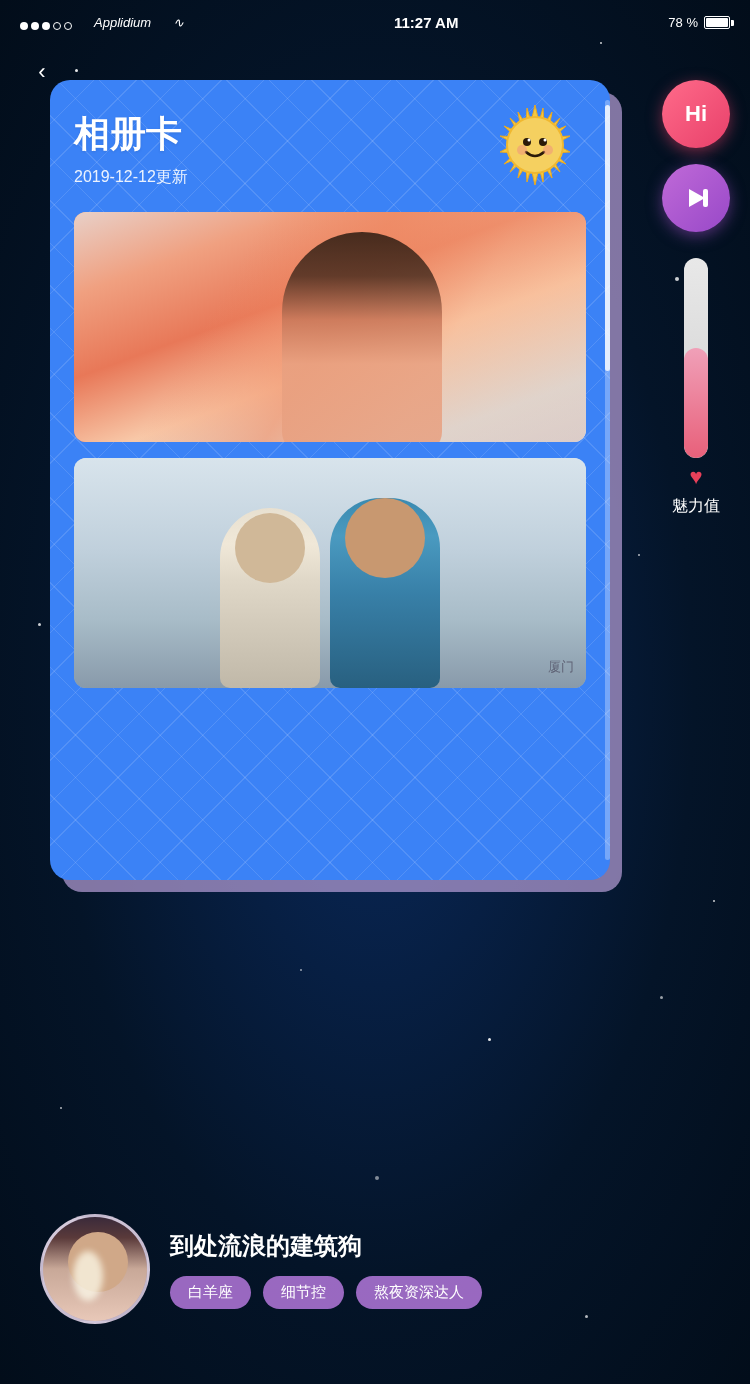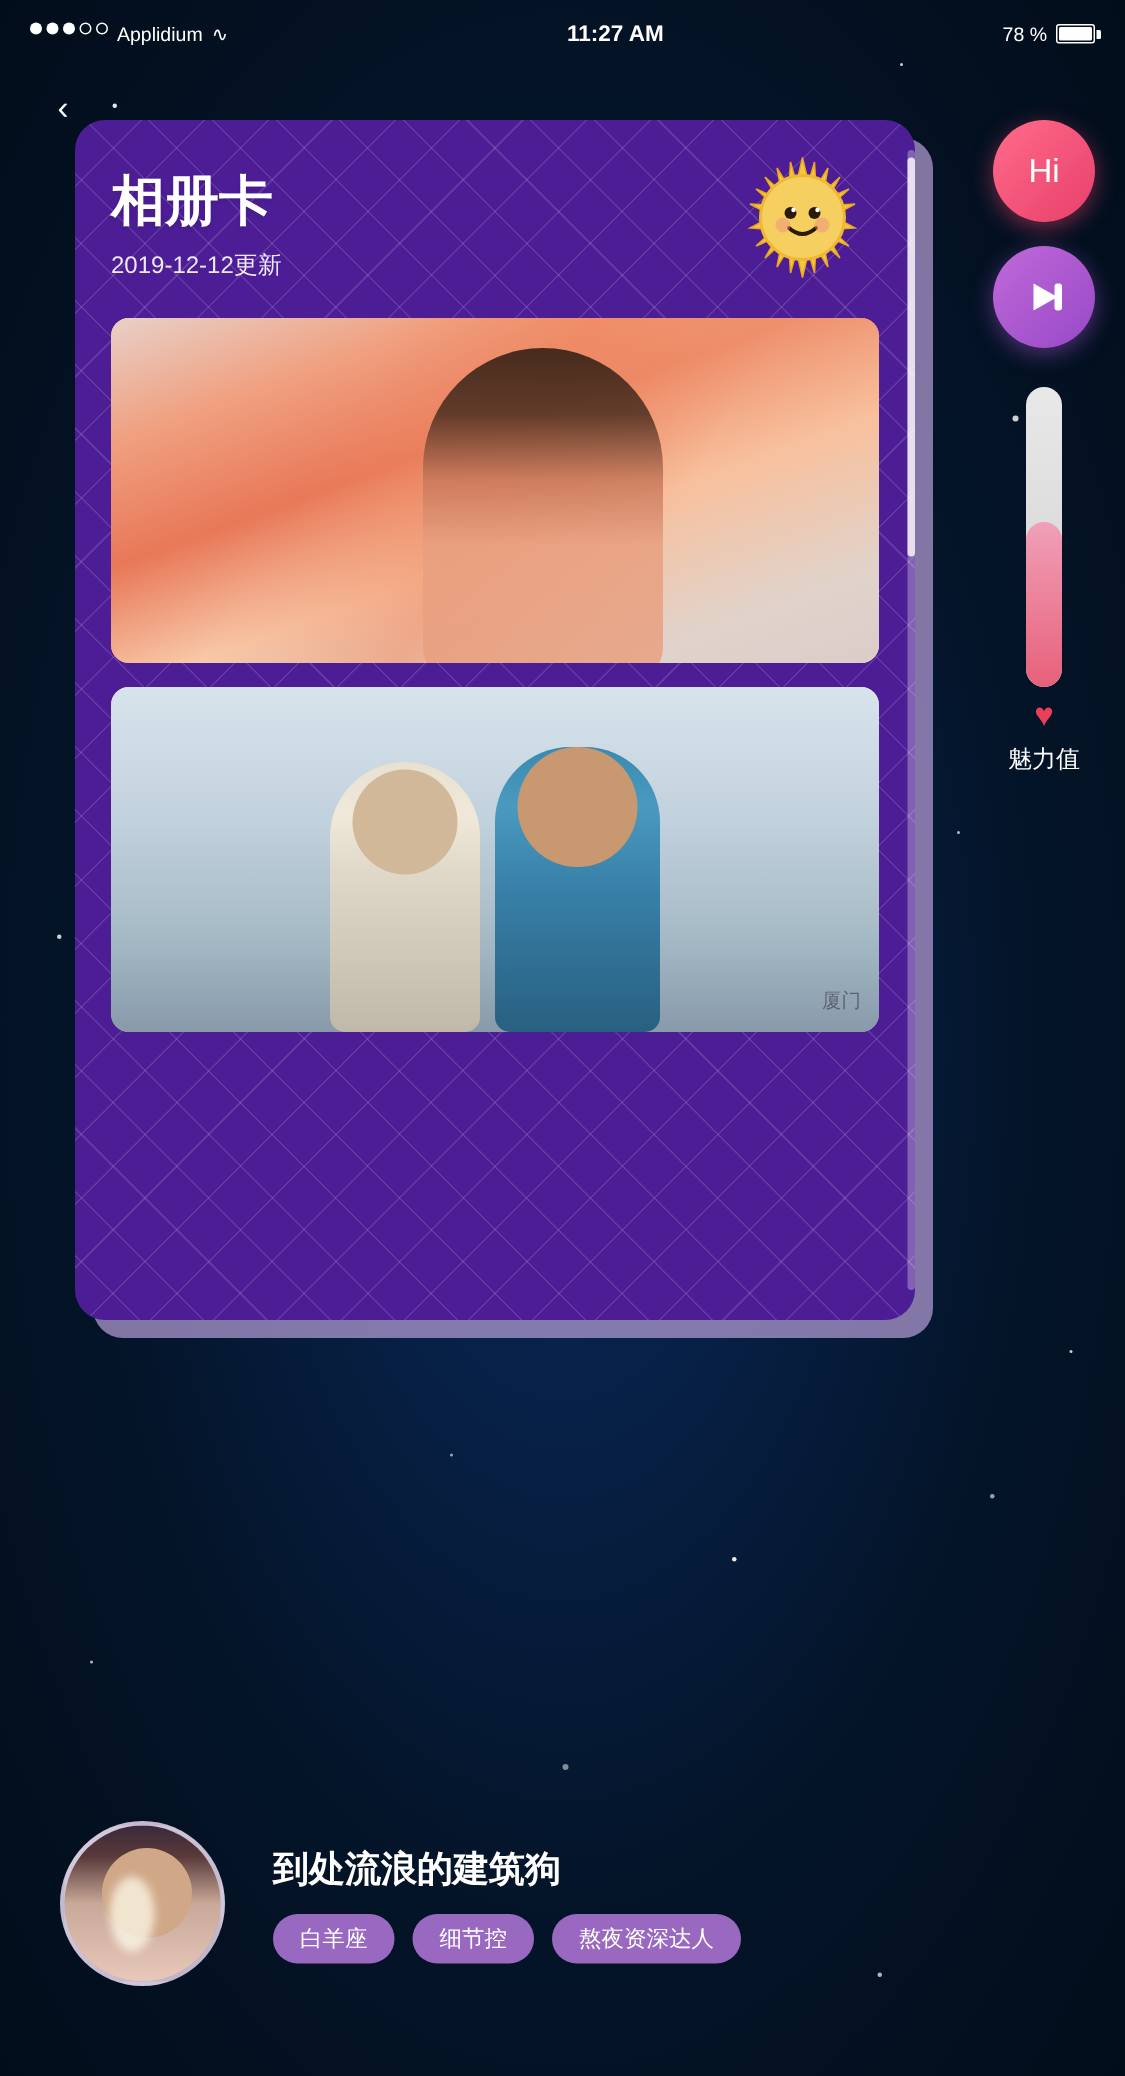--- a/index.html
+++ b/index.html
@@ -35,22 +35,23 @@
       display: flex;
       justify-content: space-between;
       align-items: center;
       padding: 10px 20px;
       height: 44px;
       color: white;
       font-size: 14px;
     }
     .status-left {
       display: flex;
-      align-items: flex-start;
-      gap: 6px;
+      align-items: flex-end;
+      gap: 22px;
+      font-style: italic;
     }
     .signal-dots {
       display: flex; gap: 3px;
     }
     .dot {
       width: 8px; height: 8px; border-radius: 50%; background: white;
     }
     .dot.empty { background: transparent; border: 1.5px solid white; }
     .wifi-icon { font-size: 13px; }
     .carrier-name { font-size: 13px; font-weight: 500; }
@@ -100,21 +101,21 @@
       width: 100%;
       height: 100%;
       background: #b8a0d8;
       border-radius: 20px;
       opacity: 0.7;
     }
 
     
     .album-card {
       position: relative;
-      background: #4c1d95;
+      background: #3b82f6;
       border-radius: 20px;
       padding: 30px 24px 30px;
       min-height: 800px;
       overflow: hidden;
       z-index: 2;
     }
 
     
     .album-card::before {
       content: '';
@@ -276,21 +277,21 @@
       z-index: 10;
     }
 
     .hi-button {
       width: 68px; height: 68px;
       background: linear-gradient(135deg, #ff6b8a, #e8406a);
       border-radius: 50%;
       display: flex; align-items: center; justify-content: center;
       color: white;
       font-size: 22px;
-      font-weight: normal;
+      font-weight: bold;
       box-shadow: 0 4px 15px rgba(232,64,106,0.5);
       cursor: pointer;
     }
 
     .play-button {
       width: 68px; height: 68px;
       background: linear-gradient(135deg, #c06ad8, #9848c8);
       border-radius: 50%;
       display: flex; align-items: center; justify-content: center;
       color: white;
@@ -334,21 +335,21 @@
     }
 
     
     .user-section {
       position: absolute;
       bottom: 60px;
       left: 0; right: 0;
       display: flex;
       align-items: center;
       padding: 0 40px;
-      gap: 32px;
+      gap: 20px;
       z-index: 10;
     }
 
     .user-avatar {
       width: 110px; height: 110px;
       border-radius: 50%;
       overflow: hidden;
       border: 3px solid rgba(255,255,255,0.3);
       flex-shrink: 0;
       background: linear-gradient(135deg, #c8b8d0 0%, #a090b0 100%);

